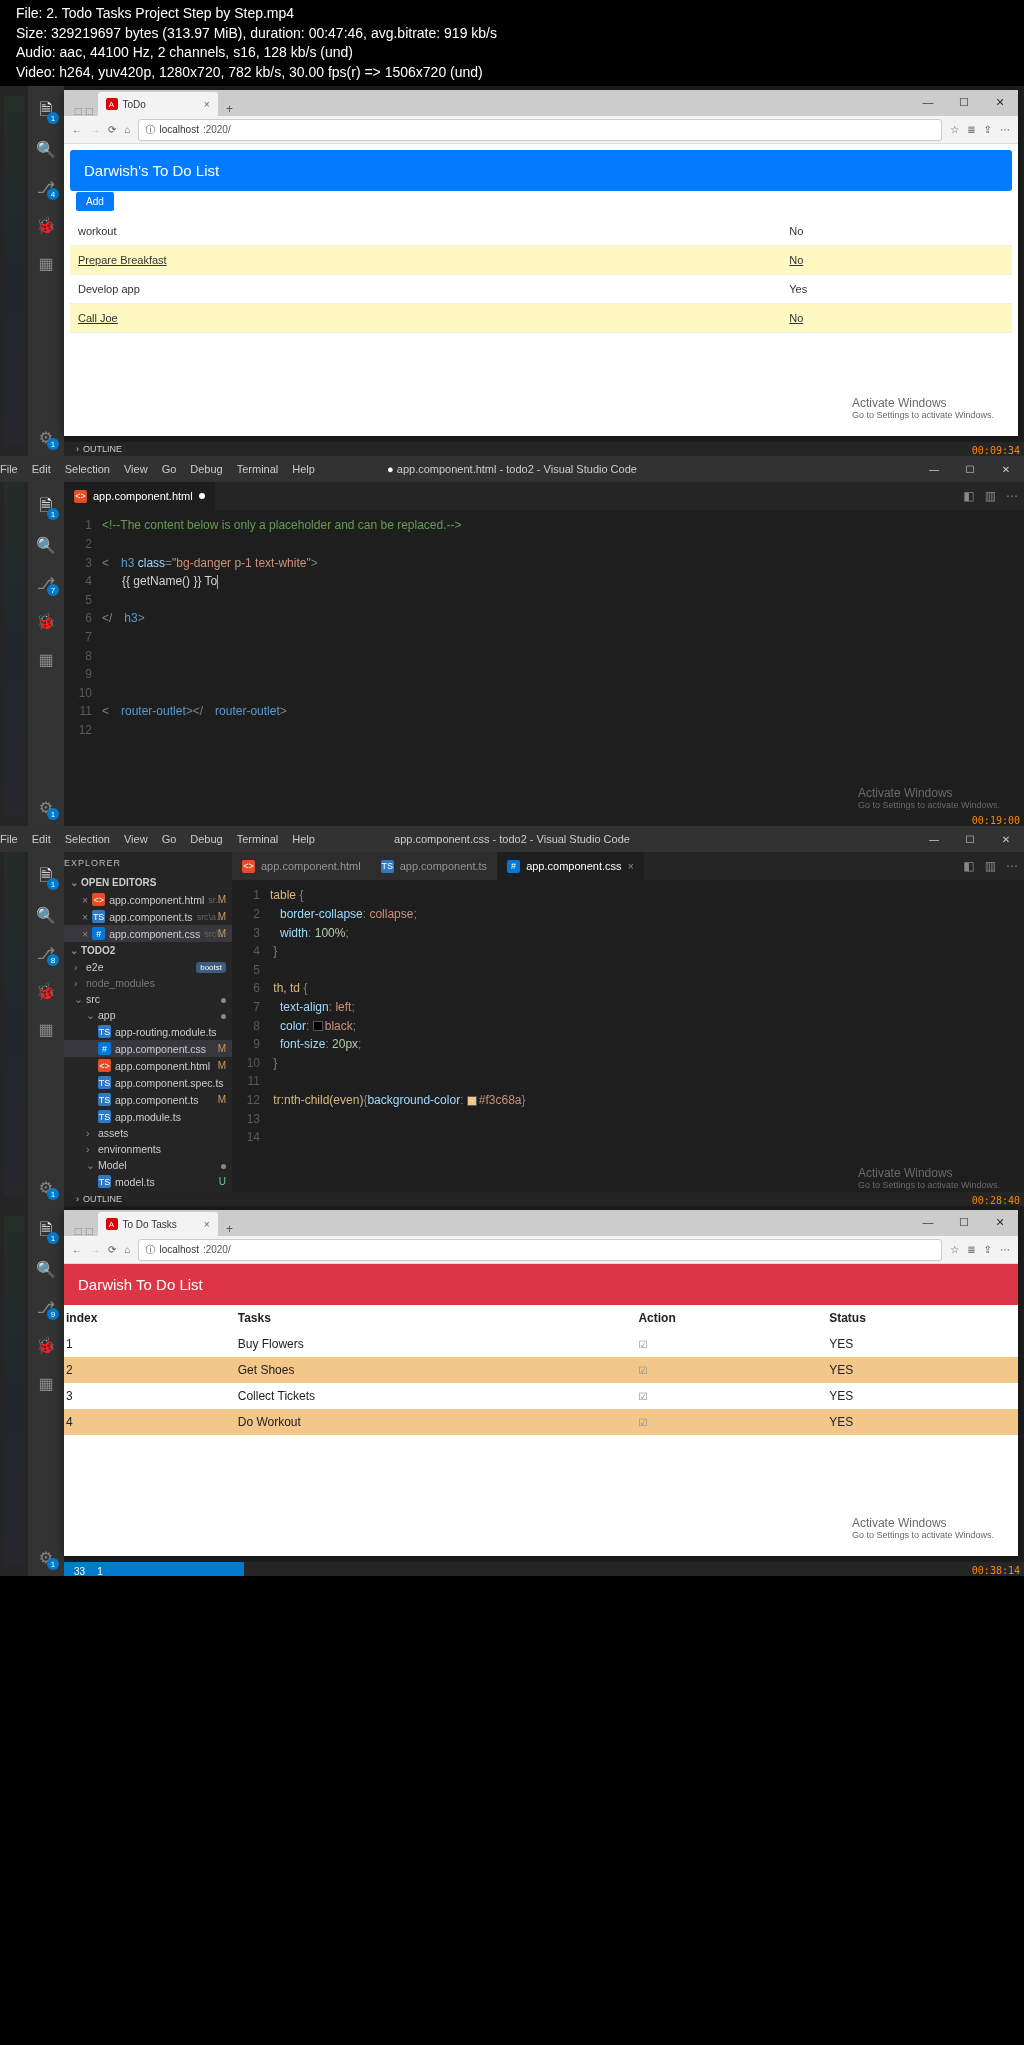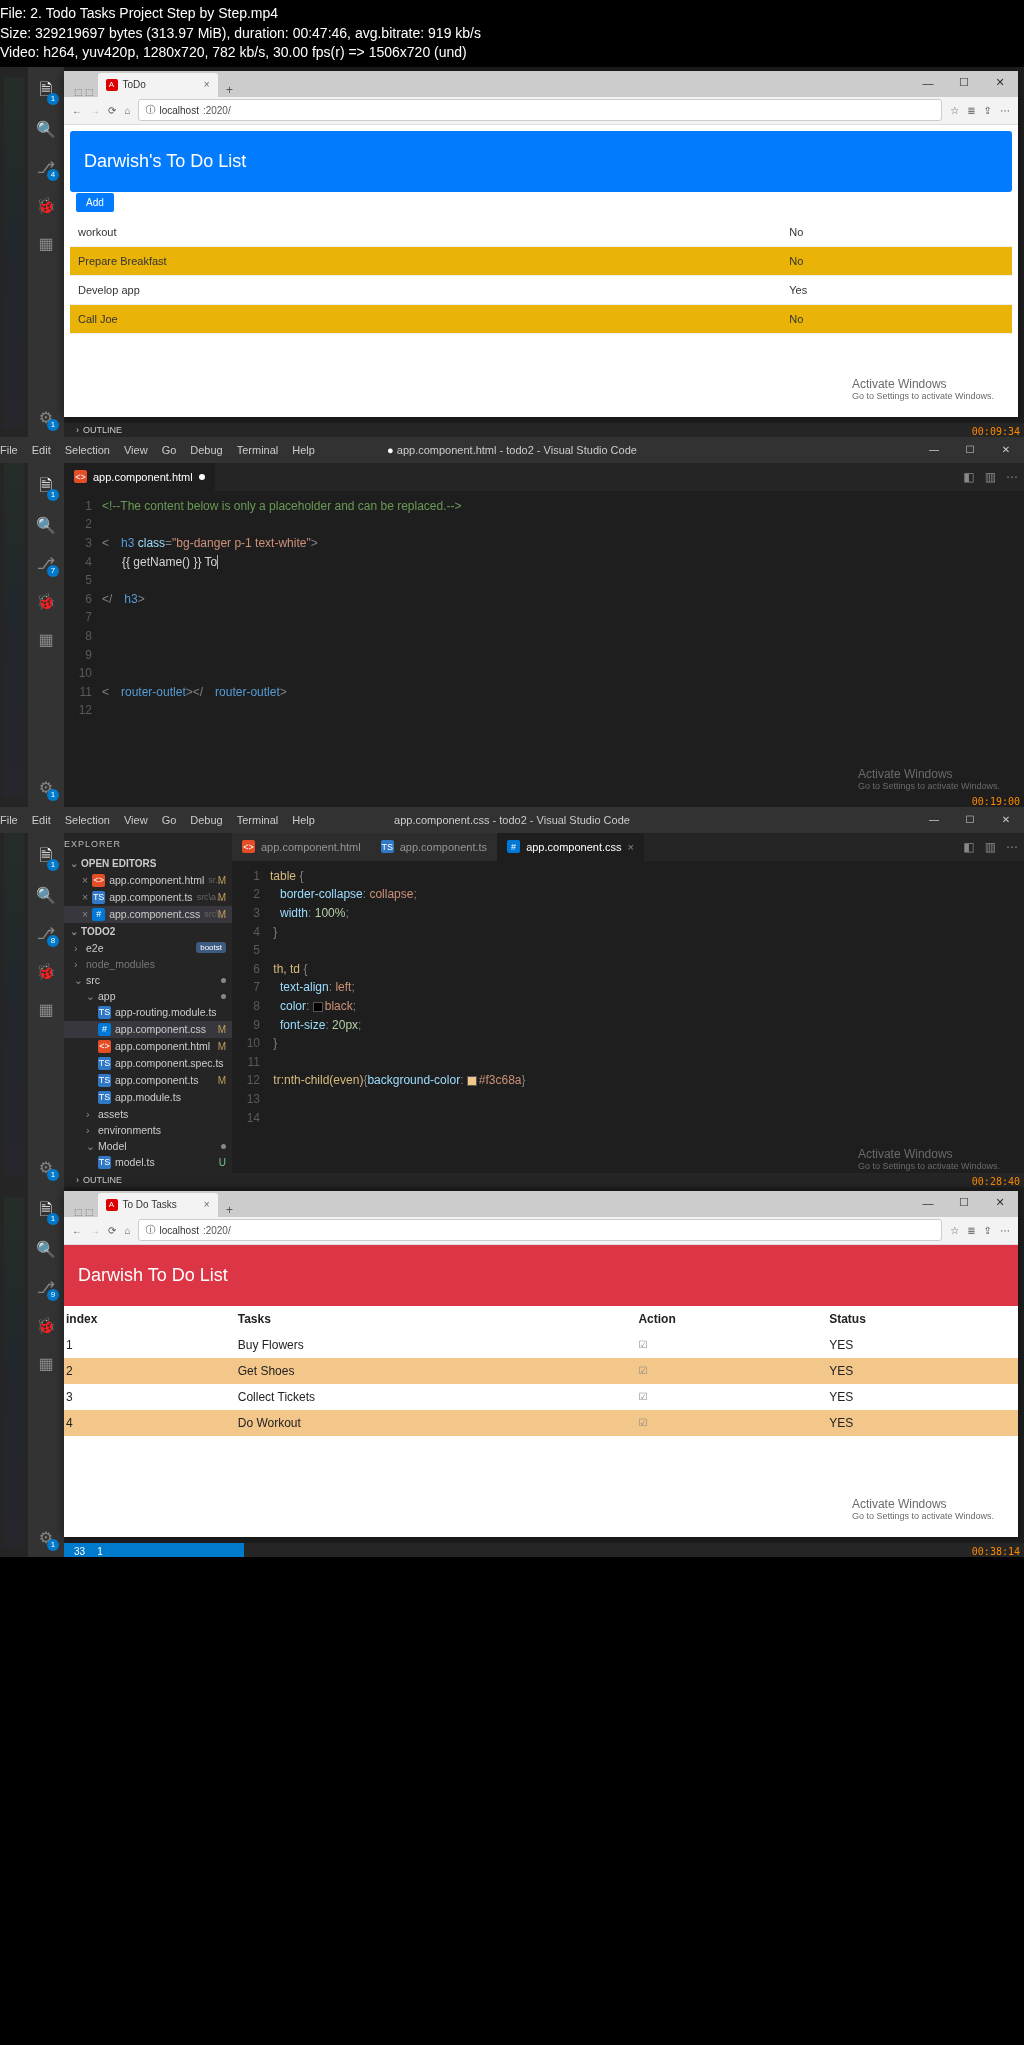--- a/index.html
+++ b/index.html
@@ -1,17 +1,17 @@
 <!DOCTYPE html>
 <html><head>
 <meta charset="utf-8">
 <style>
   * { margin:0; padding:0; box-sizing:border-box; font-family:"Segoe UI",Arial,sans-serif; }
   body { background:#000; color:#fff; width:1024px; }
-  .header-info { font-family:"Comic Sans MS",cursive; font-size:14px; padding:4px 0; line-height:1.4; color:#fff; background:#000; }
+  .header-info { font-family:"Comic Sans MS",cursive; font-size:14px; padding:4px 16px; line-height:1.4; color:#fff; background:#000; }
   .panel { width:100%; position:relative; }
   .timestamp { position:absolute; bottom:0; right:4px; font-size:10px; color:#ff8800; font-family:monospace; }
   .activate { position:absolute; bottom:16px; right:24px; color:#6a6a6a; font-size:12px; text-align:left; }
   .activate .sub { font-size:9px; }
 
   
   .vscode-bg { background:#1e1e1e; height:370px; position:relative; }
   .activity-bar { position:absolute; left:28px; top:0; bottom:0; width:36px; background:#333333; display:flex; flex-direction:column; align-items:center; padding-top:6px; }
   .activity-bar .ico { width:22px; height:22px; margin:8px 0; color:#858585; display:flex; align-items:center; justify-content:center; position:relative; }
   .activity-bar .ico.active { color:#fff; }
@@ -34,29 +34,29 @@
   .favicon { width:12px; height:12px; background:#d00; color:#fff; font-size:8px; display:flex; align-items:center; justify-content:center; border-radius:2px; }
   .br-tab .close { margin-left:auto; color:#666; }
   .br-newtab { width:24px; text-align:center; color:#555; font-size:12px; }
   .br-win-controls { position:absolute; right:0; top:0; display:flex; }
   .br-win-controls span { width:36px; height:24px; display:flex; align-items:center; justify-content:center; font-size:11px; color:#333; }
   .br-addr { height:28px; background:#f3f3f3; display:flex; align-items:center; padding:0 8px; gap:8px; font-size:10px; color:#555; border-bottom:1px solid #ddd; }
   .br-addr .url { flex:1; background:#fff; border:1px solid #ccc; border-radius:3px; padding:3px 6px; color:#555; display:flex; align-items:center; gap:4px; }
   .br-addr .url .host { color:#333; }
   .br-content { height:calc(100% - 54px); overflow:hidden; padding:6px; }
 
-  .todo-header { padding:20px 14px; border-radius:3px; font-size:18px; color:#fff; }
+  .todo-header { padding:12px 14px; border-radius:3px; font-size:15px; color:#fff; }
   .bg-primary { background:#027bff; }
   .bg-danger  { background:#dc3545; }
   .todo-input-row { margin-top:4px; padding:6px 8px; font-size:10px; color:#555; }
   .btn-add { background:#027bff; color:#fff; padding:4px 10px; font-size:10px; border-radius:2px; display:inline-block; }
   table.todo { width:100%; border-collapse:collapse; margin-top:6px; font-size:11px; color:#333; }
   table.todo th { text-align:left; padding:8px; background:#f7f7f7; border-top:1px solid #ddd; border-bottom:1px solid #ddd; font-weight:600; }
   table.todo td { padding:8px; border-bottom:1px solid #eee; }
-  table.todo tr.alt td { background:#eab308; }
+  table.todo tr.alt td { background:#fef9c3;text-decoration:underline; }
   table.todo2 { width:100%; border-collapse:collapse; font-size:12px; color:#222; }
   table.todo2 th { text-align:left; padding:6px 2px; font-weight:700; }
   table.todo2 td { padding:6px 2px; }
   table.todo2 tr.even-row td { background:#f3c68a; }
 
   
   .editor-area { position:absolute; left:64px; top:26px; right:0; bottom:14px; background:#1e1e1e; }
   .tabs-row { height:28px; background:#252526; display:flex; align-items:center; position:relative; }
   .ed-tab { height:28px; padding:0 10px; display:flex; align-items:center; gap:6px; font-size:11px; color:#969696; background:#2d2d2d; }
   .ed-tab.active { background:#1e1e1e; color:#fff; }
@@ -98,20 +98,21 @@
   .outline-bar { position:absolute; left:64px; right:0; bottom:0; height:14px; background:#252526; color:#ccc; font-size:9px; padding-left:12px; display:flex; align-items:center; gap:4px; }
 
   .statusbar-row { height:18px; background:#007acc; display:flex; align-items:center; padding:0 10px; font-size:10px; color:#fff; gap:12px; position:absolute; left:64px; right:0; bottom:0; }
 </style>
 </head>
 <body>
 
 <div class="header-info">
   <div>File: 2. Todo Tasks Project Step by Step.mp4</div>
   <div>Size: 329219697 bytes (313.97 MiB), duration: 00:47:46, avg.bitrate: 919 kb/s</div>
+  <div>Audio: aac, 44100 Hz, 2 channels, s16, 128 kb/s (und)</div>
   <div>Video: h264, yuv420p, 1280x720, 782 kb/s, 30.00 fps(r) =&gt; 1506x720 (und)</div>
 </div>
 
 <div class="panel">
   <div class="vscode-bg">
     <div class="vscode-left-edge">
         <div class="bg-under"></div>
       </div>
     <div class="activity-bar">
       <div class="ico active">🗎<span class="badge">1</span></div>

